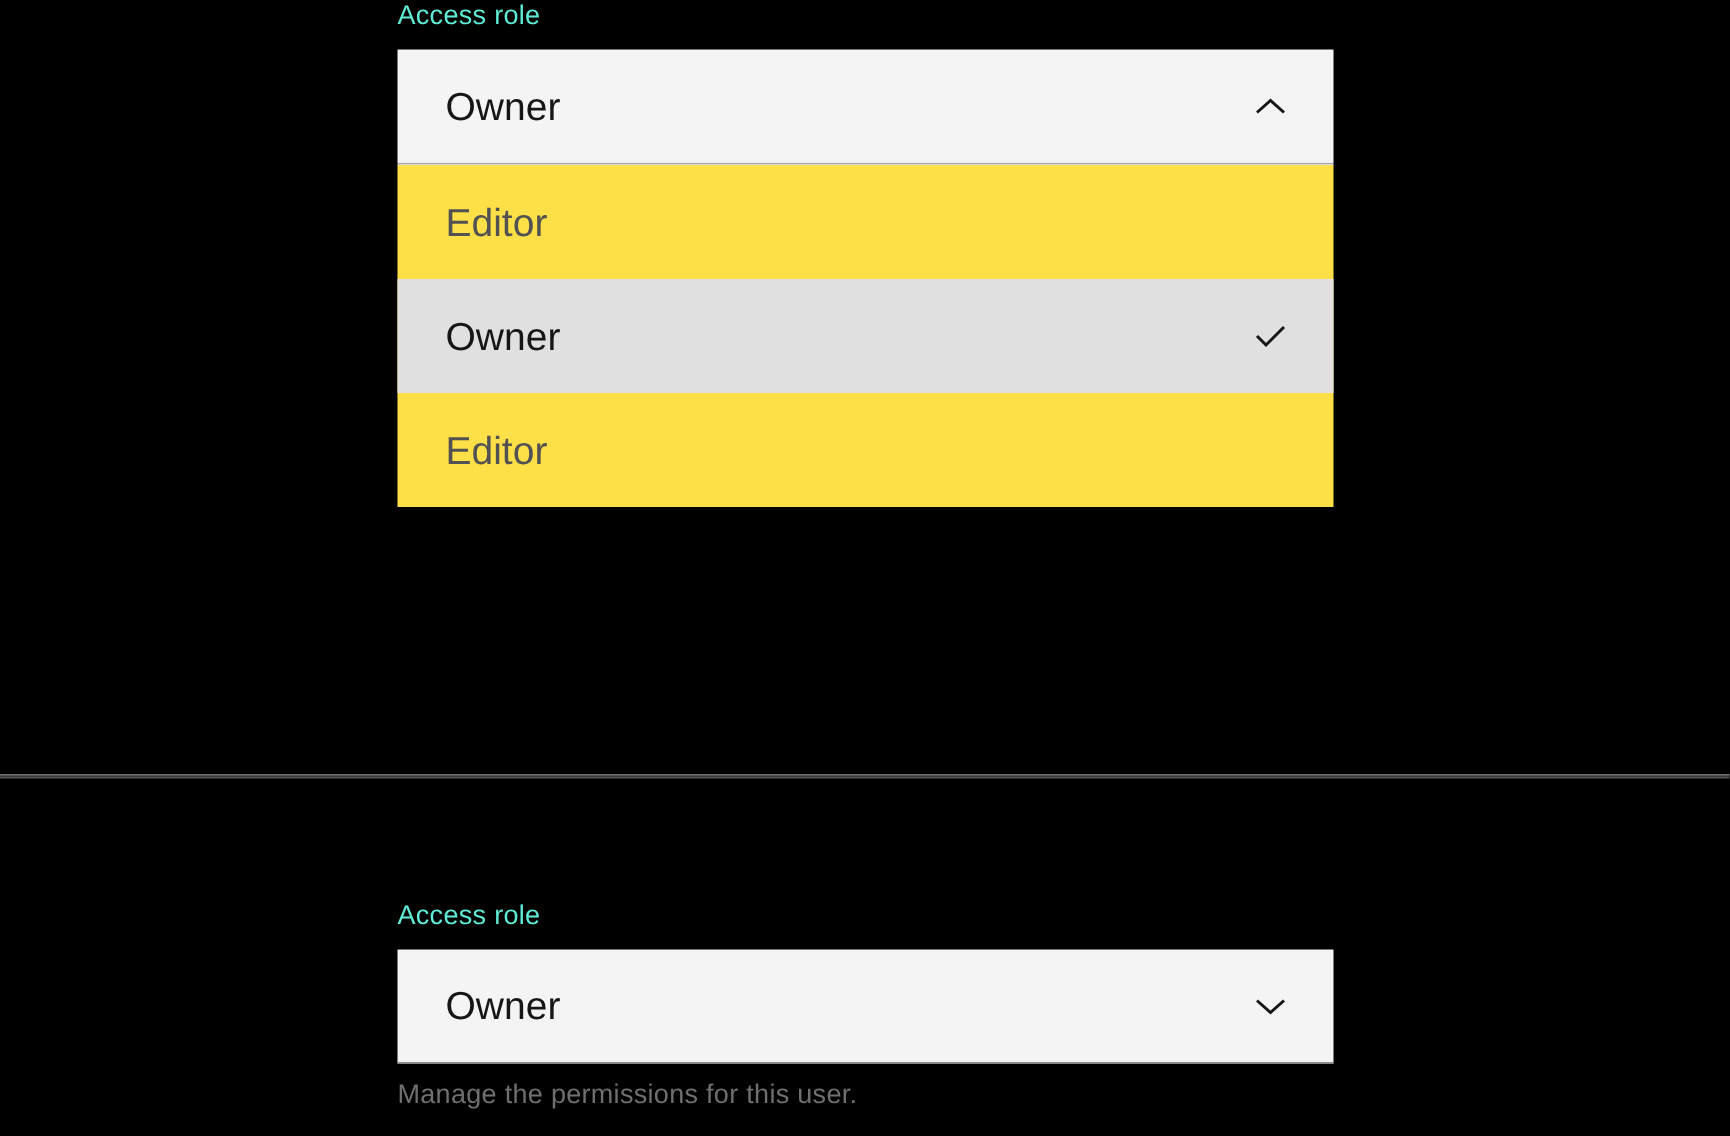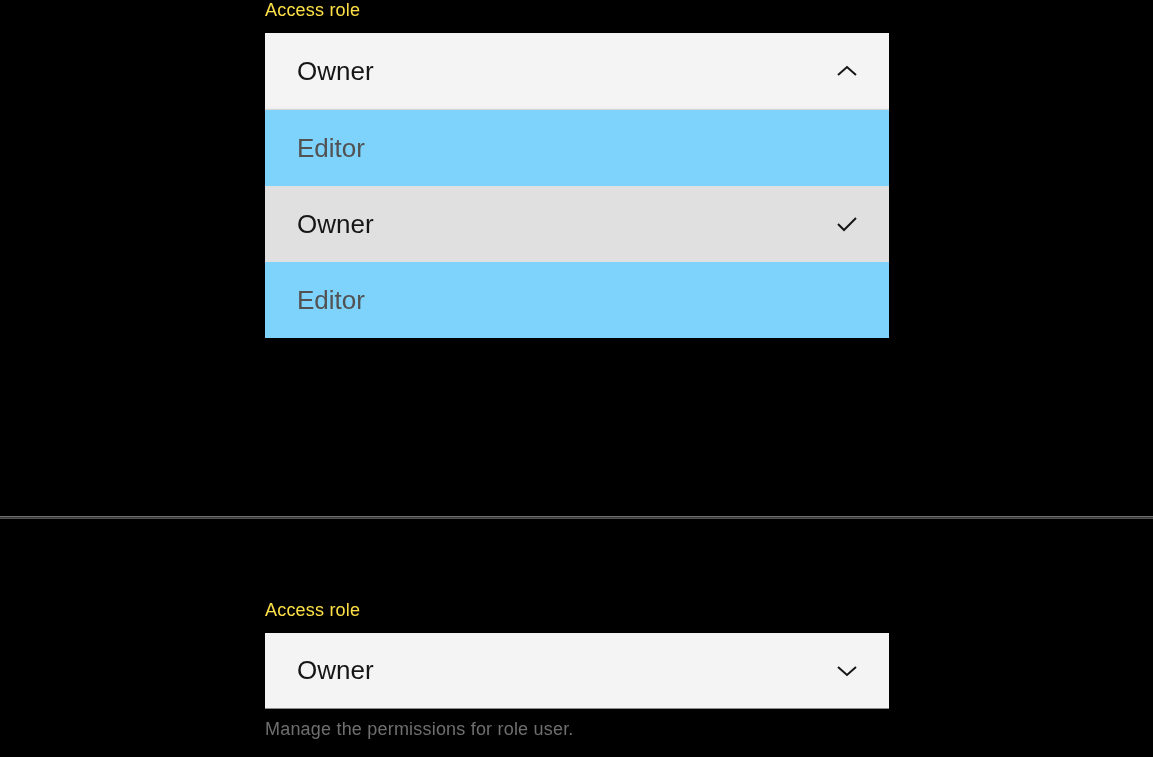--- a/index.html
+++ b/index.html
@@ -21,21 +21,21 @@
       top: 0;
       width: 624px;
     }
     .section-bottom {
       position: absolute;
       left: 265px;
       top: 600px;
       width: 624px;
     }
     .field-label {
-      color: #fde047;
+      color: #5eead4;
       font-size: 18px;
       font-weight: 400;
       margin-bottom: 12px;
       letter-spacing: 0.2px;
     }
     .dropdown-trigger {
       background: #f4f4f4;
       border: none;
       outline: none;
       height: 76px;
@@ -59,21 +59,21 @@
       height: 24px;
       display: flex;
       align-items: center;
       justify-content: center;
     }
     .chevron-icon svg {
       width: 22px;
       height: 12px;
     }
     .dropdown-menu {
-      background: #7dd3fc;
+      background: #fde047;
       width: 100%;
       box-shadow: 0 2px 6px rgba(0,0,0,0.2);
     }
     .dropdown-option {
       height: 76px;
       display: flex;
       align-items: center;
       justify-content: space-between;
       padding: 0 30px 0 32px;
       cursor: pointer;
@@ -175,14 +175,14 @@
 
   <div class="dropdown-trigger closed">
     <span class="dropdown-value">Owner</span>
     <span class="chevron-icon">
       <svg viewBox="0 0 22 12" fill="none" stroke="#161616" stroke-width="2">
         <path d="M2 2 L11 10 L20 2"></path>
       </svg>
     </span>
   </div>
 
-  <div class="helper-text">Manage the permissions for role user.</div>
+  <div class="helper-text">Manage the permissions for this user.</div>
 </div>
 
 </body></html>

